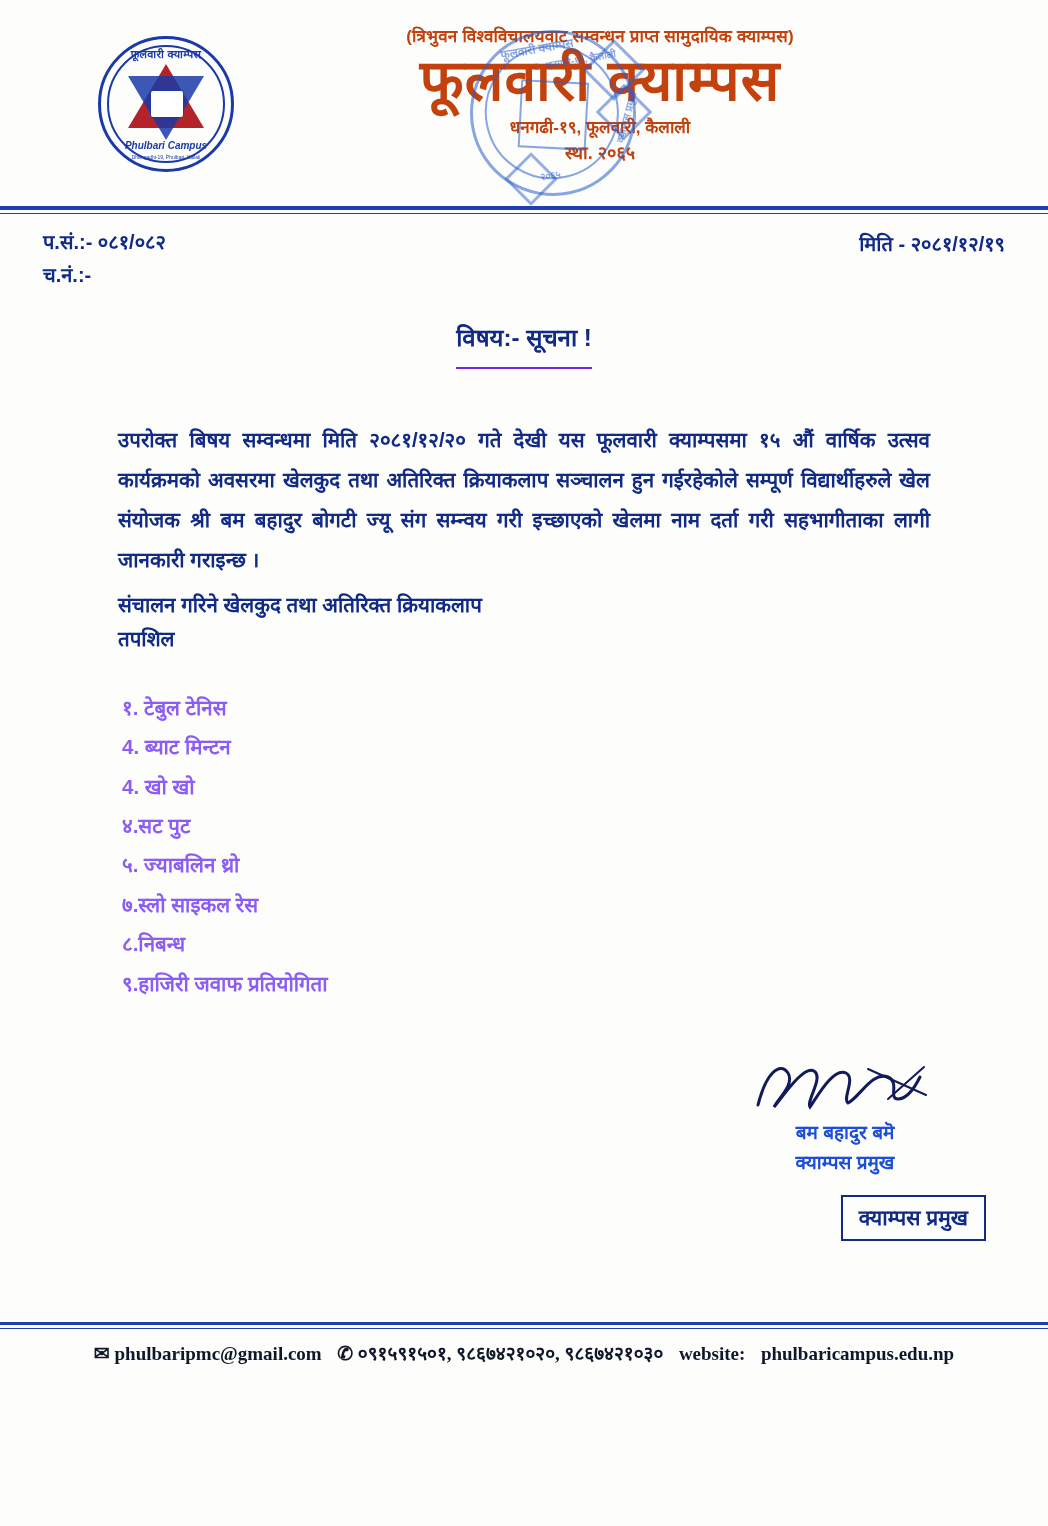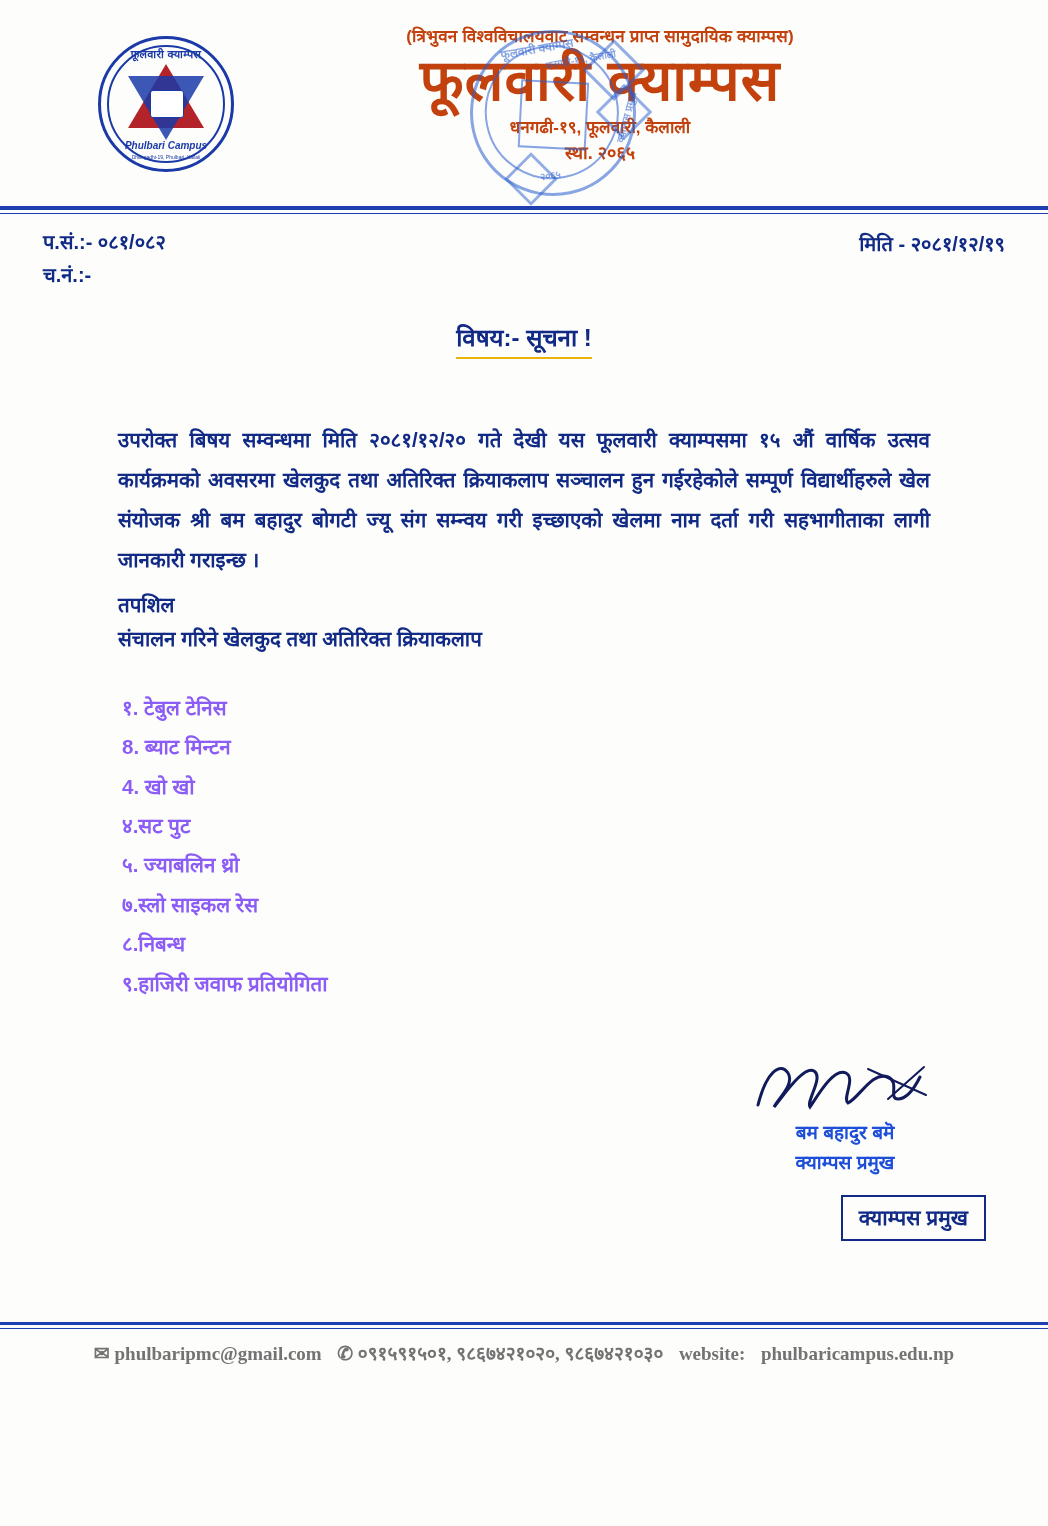--- a/index.html
+++ b/index.html
@@ -215,22 +215,22 @@
   .subject {
     position: absolute;
     top: 320px;
     left: 0; right: 0;
     text-align: center;
     font-size: 24px;
     font-weight: bold;
     color: #112a86;
   }
   .subject span {
-    border-bottom: 2px solid #eab308;
-    padding-bottom: 6px;
+    border-bottom: 2px solid #6d28d9;
+    padding-bottom: 16px;
   }
   
   .body-text {
     position: absolute;
     top: 420px;
     left: 118px;
     width: 812px;
     color: #112a86;
     font-size: 20.5px;
     line-height: 1.95;
@@ -296,21 +296,21 @@
     left: 0; right: 0;
     top: 1322px;
   }
   .footer-rule-thick { height: 3px; background: #1d3fb0; }
   .footer-rule-thin { height: 1px; background: #1d3fb0; margin-top: 3px; }
   .footer {
     position: absolute;
     left: 0; right: 0;
     top: 1340px;
     text-align: center;
-    color: #737373;
+    color: #0f172a;
     font-family: "Liberation Serif", serif;
     font-size: 19px;
     font-weight: bold;
   }
   .footer .sep { display: inline-block; width: 6px; }
 </style>
 </head>
 <body>
 
 <div class="page">
@@ -363,27 +363,27 @@
     <div class="right">मिति - २०८१/१२/१९</div>
   </div>
 
   <div class="subject">
     <span>विषय:- सूचना !</span>
   </div>
 
   <div class="body-text">उपरोक्त बिषय सम्वन्धमा मिति २०८१/१२/२० गते देखी यस फूलवारी क्याम्पसमा १५ औं वार्षिक उत्सव कार्यक्रमको अवसरमा खेलकुद तथा अतिरिक्त क्रियाकलाप सञ्चालन हुन गईरहेकोले सम्पूर्ण विद्यार्थीहरुले खेल संयोजक श्री बम बहादुर बोगटी ज्यू संग सम्न्वय गरी इच्छाएको खेलमा नाम दर्ता गरी सहभागीताका लागी जानकारी गराइन्छ ।</div>
 
   <div class="tapashil">
+    <div>संचालन गरिने खेलकुद तथा अतिरिक्त क्रियाकलाप</div>
     <div>तपशिल</div>
-    <div>संचालन गरिने खेलकुद तथा अतिरिक्त क्रियाकलाप</div>
   </div>
 
   <div class="list">
     <div>१. टेबुल टेनिस</div>
-    <div>8. ब्याट मिन्टन</div>
+    <div>4. ब्याट मिन्टन</div>
     <div>4. खो खो</div>
     <div>४.सट पुट</div>
     <div>५. ज्याबलिन थ्रो</div>
     <div>७.स्लो साइकल रेस</div>
     <div>८.निबन्ध</div>
     <div>९.हाजिरी जवाफ प्रतियोगिता</div>
   </div>
 
   <div class="sign-block">
     <div class="sign-scribble">

